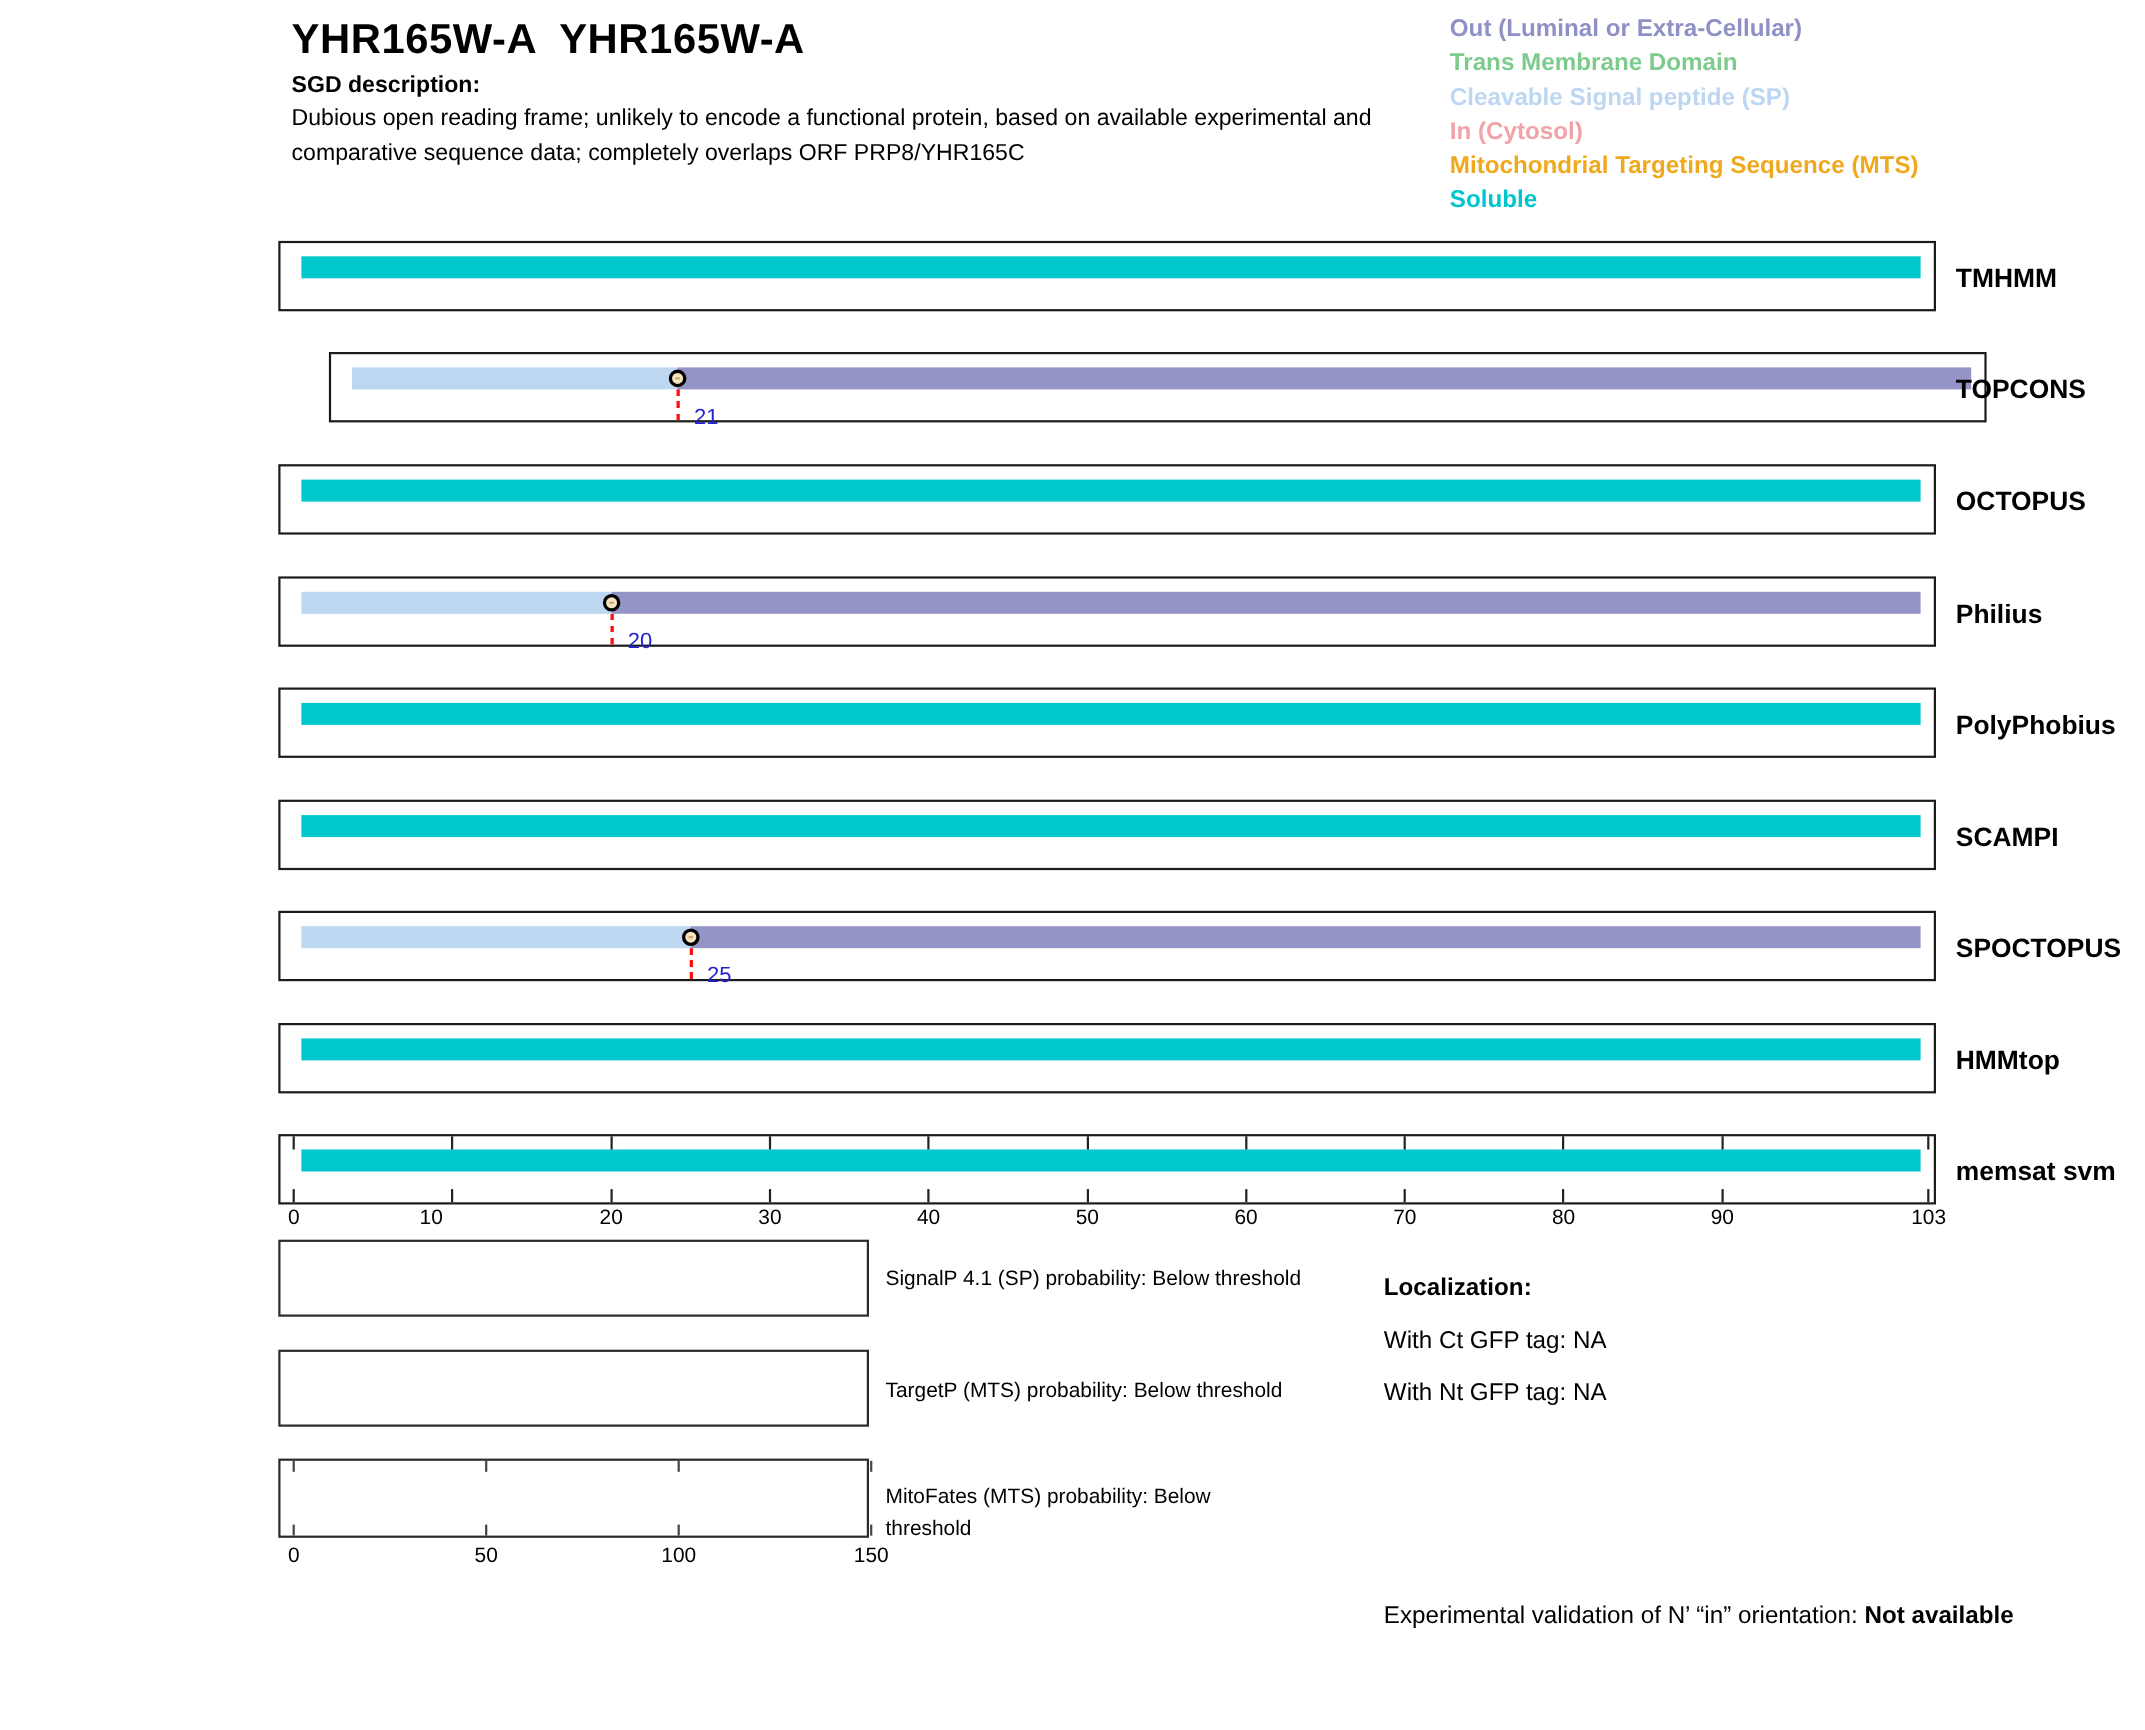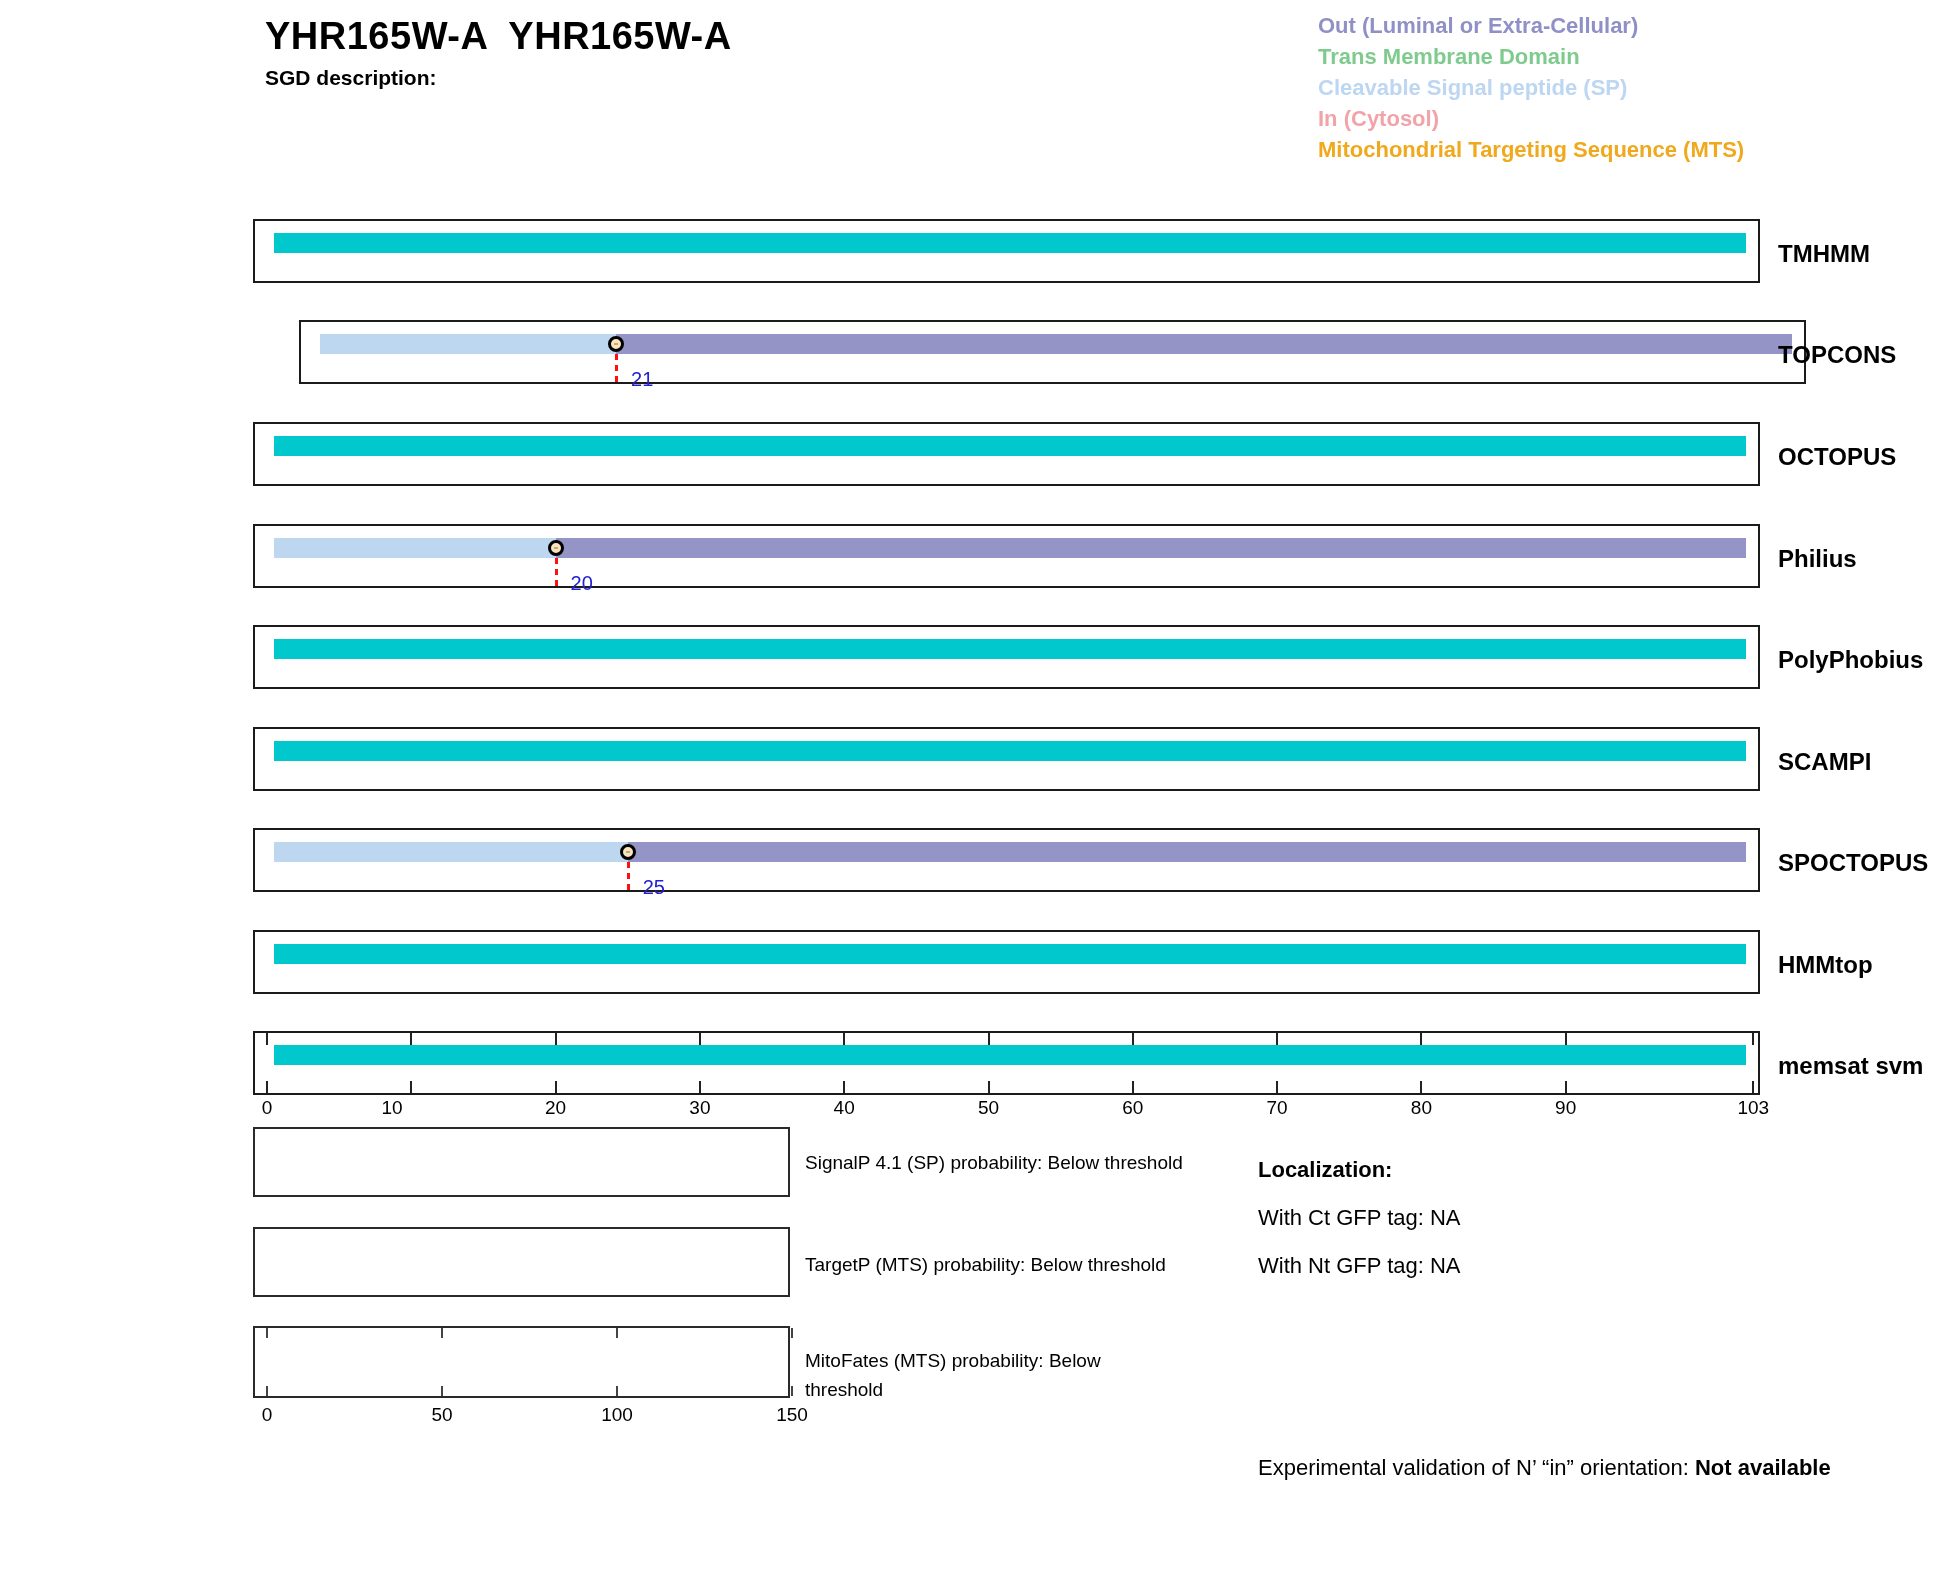--- a/index.html
+++ b/index.html
@@ -30,27 +30,32 @@
   .loc-line{position:absolute;left:1258px;font-size:22px;line-height:40px;}
   .bold{font-weight:bold;}
 </style>
 </head>
 <body>
 
 <div id="canvas">
 
   <div id="page-title" class="abs">YHR165W-A  YHR165W-A</div>
   <div id="sgd-label" class="abs">SGD description:</div>
+  <div id="sgd-desc" class="abs">
+      <div>Dubious open reading frame; unlikely to encode a functional protein, based on available experimental and</div>
+      <div>comparative sequence data; completely overlaps ORF PRP8/YHR165C</div>
+    </div>
 
   <div id="legend" class="abs">
   <div style="color: rgb(143, 144, 198);">Out (Luminal or Extra-Cellular)</div>
       <div style="color: rgb(126, 203, 141);">Trans Membrane Domain</div>
       <div style="color: rgb(189, 214, 242);">Cleavable Signal peptide (SP)</div>
       <div style="color: rgb(242, 163, 168);">In (Cytosol)</div>
       <div style="color: rgb(240, 168, 28);">Mitochondrial Targeting Sequence (MTS)</div>
+      <div style="color: rgb(0, 197, 205);">Soluble</div>
     </div>
 
   <div id="tracks">
       <div class="track-box" style="top: 219px;">
         <div class="seg" style="left: 19.215px; width: 1471.86px; background: rgb(0, 200, 205);"></div>
       </div>
       <div class="track-label" style="top: 240px;">TMHMM</div>
       <div class="track-box" style="top: 320px; margin-left: 46px;">
         <div class="seg" style="left: 19.215px; width: 295.815px; background: rgb(190, 215, 240);"></div>
         <div class="seg" style="left: 315.03px; width: 1176.05px; background: rgb(148, 148, 198);"></div>

